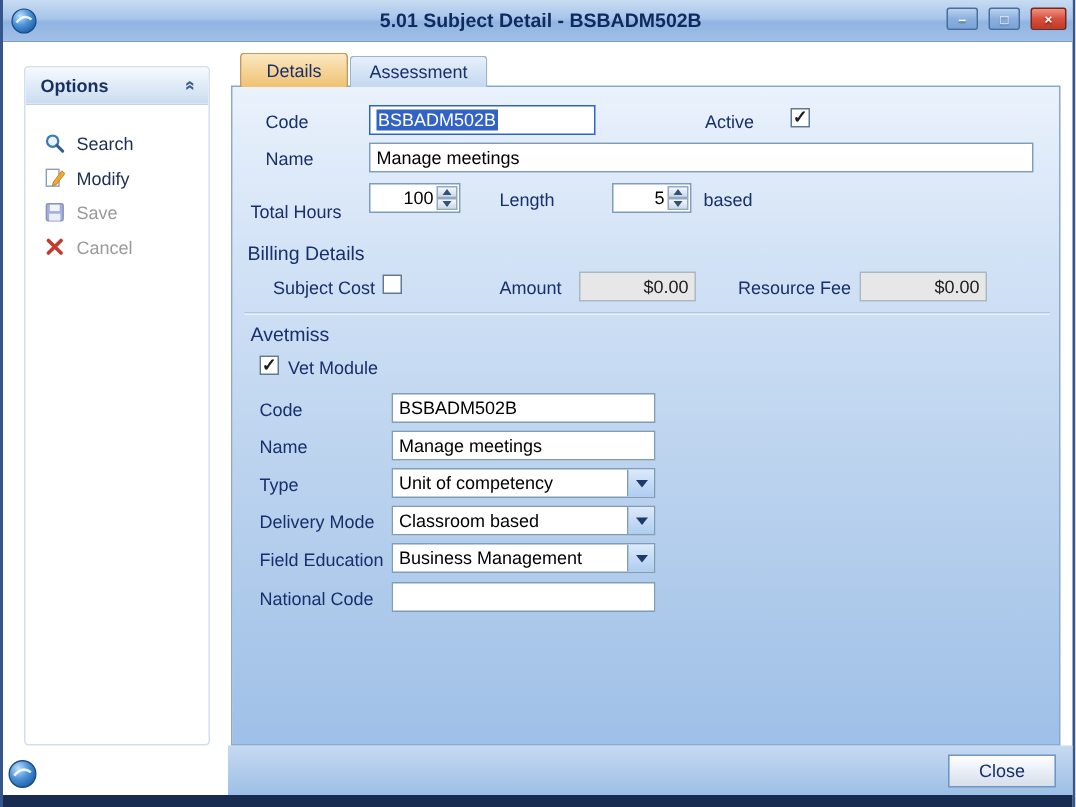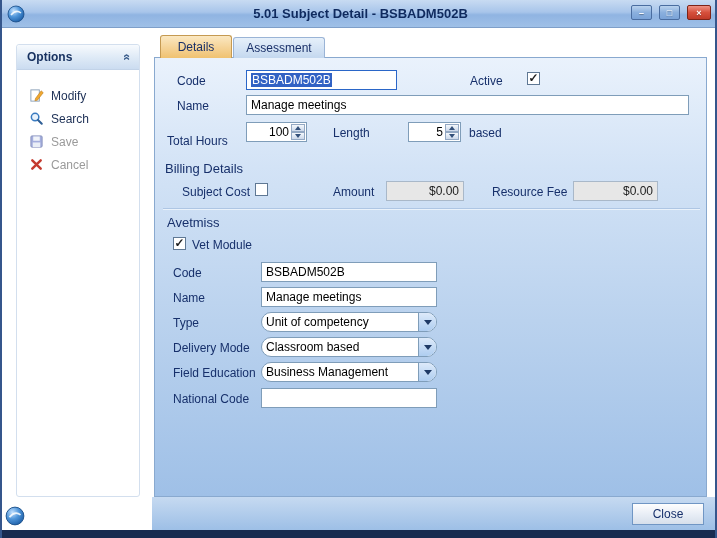--- a/index.html
+++ b/index.html
@@ -95,21 +95,21 @@
 
   .spin { position:absolute; right:1px; top:1px; width:14px; height:16px;
           display:flex; flex-direction:column; }
   .spin-btn {
     flex:1; background:linear-gradient(180deg,#f4f8fc,#ccd8ea);
     border:1px solid #93a8c3; display:flex; align-items:center; justify-content:center;
   }
   .tri-up   { width:0; height:0; border-left:3px solid transparent; border-right:3px solid transparent; border-bottom:4px solid #33507a; }
   .tri-down { width:0; height:0; border-left:3px solid transparent; border-right:3px solid transparent; border-top:4px solid #33507a; }
 
-  .dd { padding-right:21px;border-radius:10px; }
+  .dd { padding-right:21px; }
   .dd-btn {
     position:absolute; right:0; top:0; width:18px; height:18px;
     background:linear-gradient(180deg,#ddeafa 0%,#aecdf0 100%);
     border-left:1px solid #7f9db9; display:flex; align-items:center; justify-content:center;
   }
   .dd-tri { width:0; height:0; border-left:4px solid transparent; border-right:4px solid transparent; border-top:5px solid #1f3a66; }
 
   .cb {
     position:absolute; width:13px; height:13px; background:#fff;
     border:1px solid #5f7894; display:flex; align-items:center; justify-content:center;
@@ -161,34 +161,34 @@
 
   <div class="sidebar">
     <div class="sidebar-header">
       <span>Options</span>
       <span class="chev">«</span>
     </div>
     <div class="sidebar-items">
       <div class="sb-item">
         <span class="ic">
           <svg width="15" height="15" viewBox="0 0 16 16">
-            <rect x="2" y="2" width="9" height="12" fill="#ffffff" stroke="#8aa0b8" stroke-width="1"></rect>
-            <path d="M7 11 L13 3 L15.2 5 L9 13 L6.3 13.6 Z" fill="#f0a830" stroke="#b97a1a" stroke-width="0.6"></path>
+            <circle cx="6.5" cy="6.5" r="4" fill="#eaf3fc" stroke="#3a7bc0" stroke-width="1.6"></circle>
+            <line x1="9.6" y1="9.6" x2="13.6" y2="13.6" stroke="#2f5f96" stroke-width="2.2" stroke-linecap="round"></line>
           </svg>
         </span>
-        <span>Modify</span>
+        <span>Search</span>
       </div>
       <div class="sb-item">
         <span class="ic">
           <svg width="15" height="15" viewBox="0 0 16 16">
-            <circle cx="6.5" cy="6.5" r="4" fill="#eaf3fc" stroke="#3a7bc0" stroke-width="1.6"></circle>
-            <line x1="9.6" y1="9.6" x2="13.6" y2="13.6" stroke="#2f5f96" stroke-width="2.2" stroke-linecap="round"></line>
+            <rect x="2" y="2" width="9" height="12" fill="#ffffff" stroke="#8aa0b8" stroke-width="1"></rect>
+            <path d="M7 11 L13 3 L15.2 5 L9 13 L6.3 13.6 Z" fill="#f0a830" stroke="#b97a1a" stroke-width="0.6"></path>
           </svg>
         </span>
-        <span>Search</span>
+        <span>Modify</span>
       </div>
       <div class="sb-item disabled">
         <span class="ic dim">
           <svg width="15" height="15" viewBox="0 0 16 16">
             <rect x="2" y="2" width="12" height="12" rx="1.2" fill="#7583cc" stroke="#4a5a9a" stroke-width="1"></rect>
             <rect x="4.5" y="2.6" width="7" height="4.6" fill="#e9edf6"></rect>
             <rect x="4" y="9" width="8" height="5" fill="#dfe5f2"></rect>
           </svg>
         </span>
         <span>Save</span>

